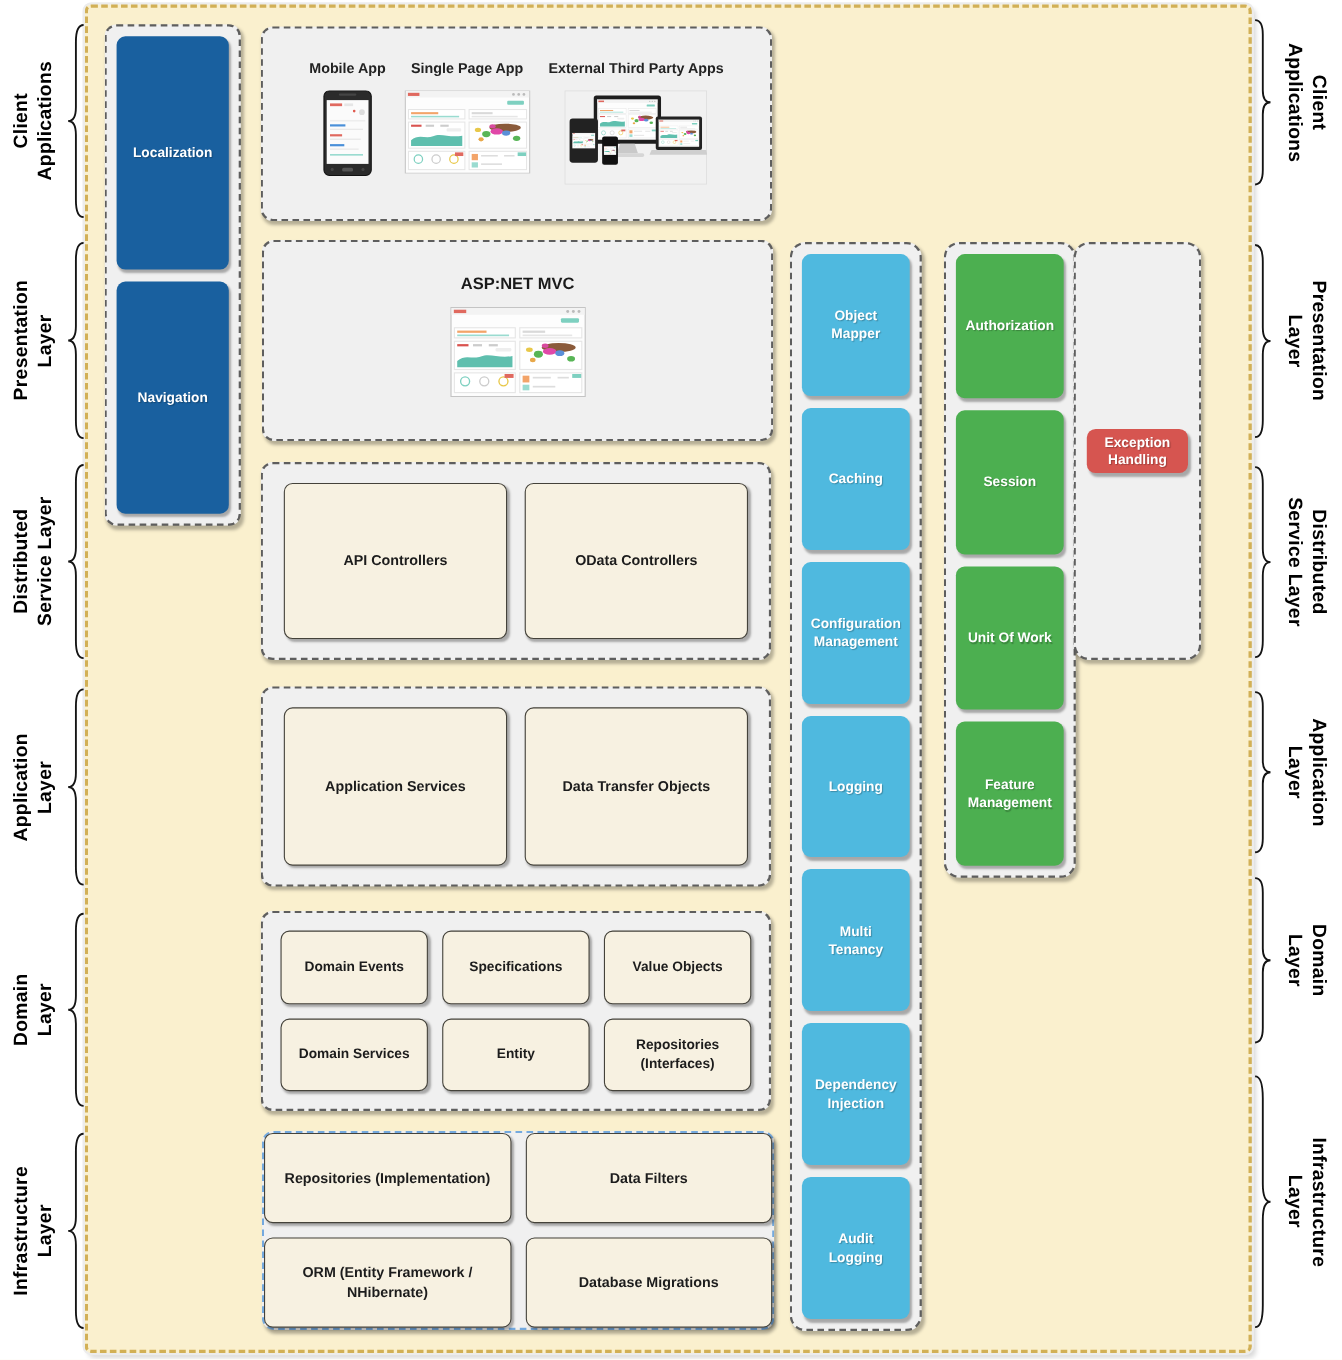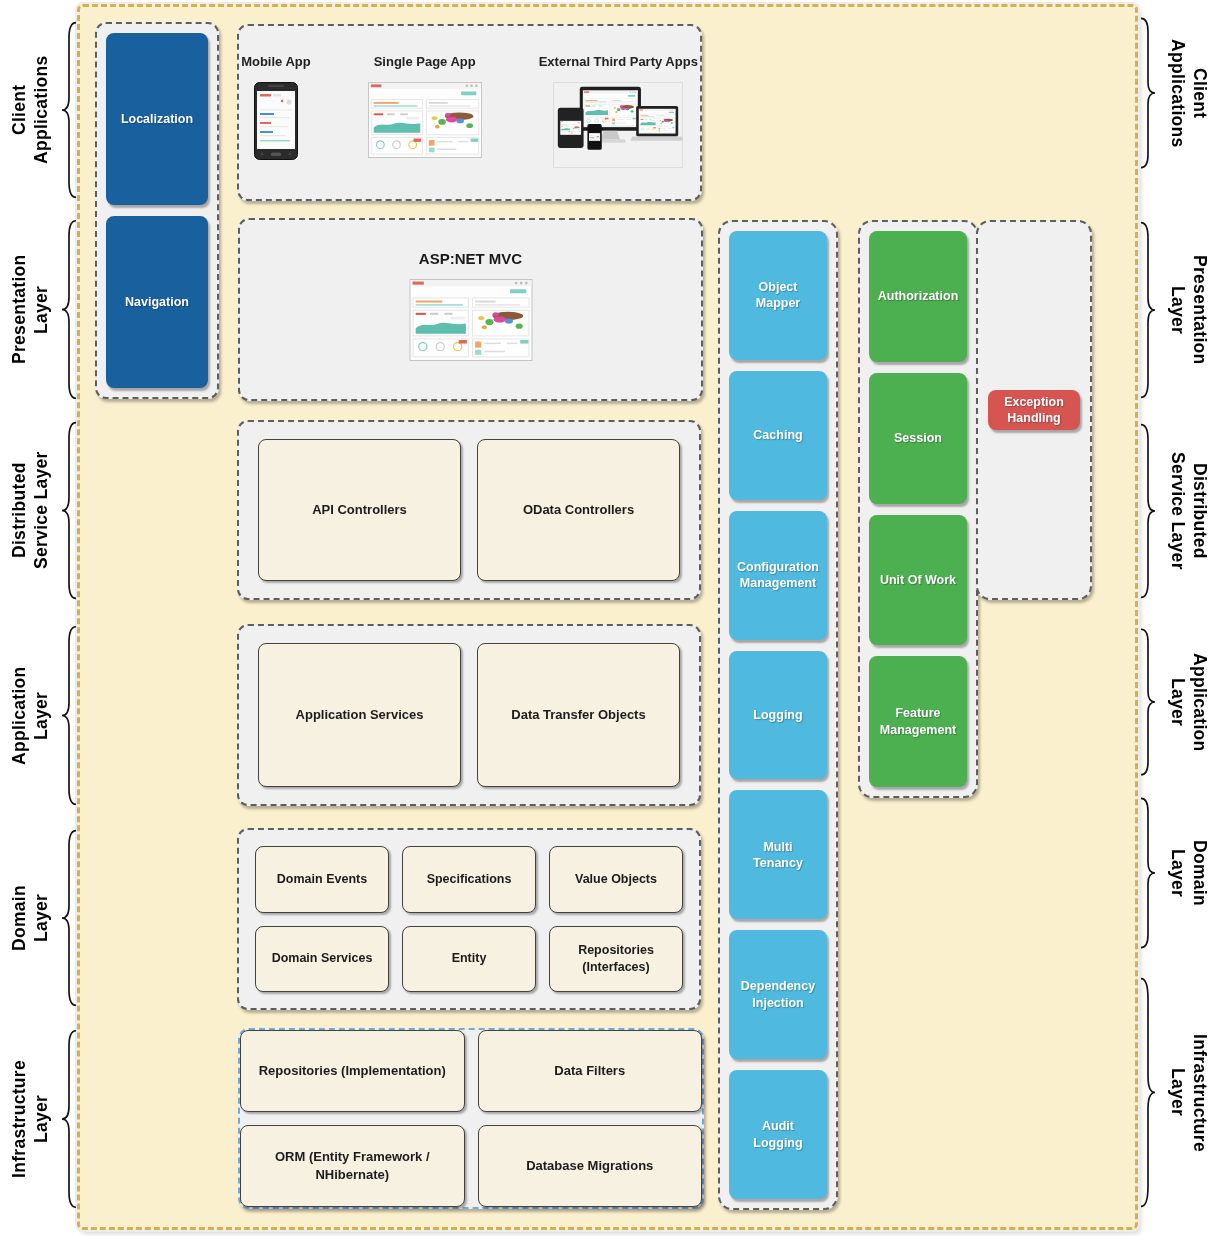--- a/index.html
+++ b/index.html
@@ -15,22 +15,22 @@
     border-radius:6px;
     box-shadow:0 0 0 2px #ececec, 3px 4px 5px #d9d9d9;
   }
   
   .panel{
     position:absolute;background:#F0F0F0;
     border:2px dashed #5E5E5E;border-radius:11px;
     box-shadow:2px 3px 3px rgba(0,0,0,.28);
     box-sizing:border-box;
   }
-  .p-widgets{left:95px;top:22px;width:124px;height:377px;display:flex;flex-direction:column;gap:11px;padding:9px;}
-  .p-clientapps{left:237px;top:24px;width:465px;height:177px;display:flex;justify-content:center;align-items:flex-start;gap:56px;padding-top:28px;}
+  .p-widgets{left:95px;top:22px;width:124px;height:456px;display:flex;flex-direction:column;gap:11px;padding:9px;}
+  .p-clientapps{left:237px;top:24px;width:465px;height:177px;display:flex;justify-content:center;align-items:flex-start;gap:16px;padding-top:28px;}
   .p-present{left:238px;top:218px;width:465px;height:183px;display:flex;flex-direction:column;align-items:center;}
   .p-dist{left:237px;top:420px;width:464px;height:180px;display:grid;grid-template-columns:1fr 1fr;gap:16px;padding:17px 19px;}
   .p-app{left:237px;top:624px;width:464px;height:182px;display:grid;grid-template-columns:1fr 1fr;gap:16px;padding:17px 19px;}
   .p-domain{left:237px;top:828px;width:464px;height:182px;display:grid;grid-template-columns:1fr 1fr 1fr;grid-template-rows:1fr 1fr;gap:13px;padding:16px;}
   .p-infra{left:238px;top:1028px;width:466px;height:181px;display:grid;grid-template-columns:1fr 1fr;grid-template-rows:1fr 1fr;gap:13px;border-color:var(--infra_border,#74A9DE);}
   .p-blue{left:718px;top:220px;width:120px;height:990px;display:flex;flex-direction:column;gap:11px;padding:9px;border-radius:14px;}
   .p-green{left:858px;top:220px;width:120px;height:578px;display:flex;flex-direction:column;gap:11px;padding:9px;border-radius:14px;}
   .p-red{left:976px;top:220px;width:116px;height:380px;display:flex;padding:10px;border-radius:14px;align-items:center;}
   
   .cbox{display:flex;align-items:center;justify-content:center;text-align:center;

